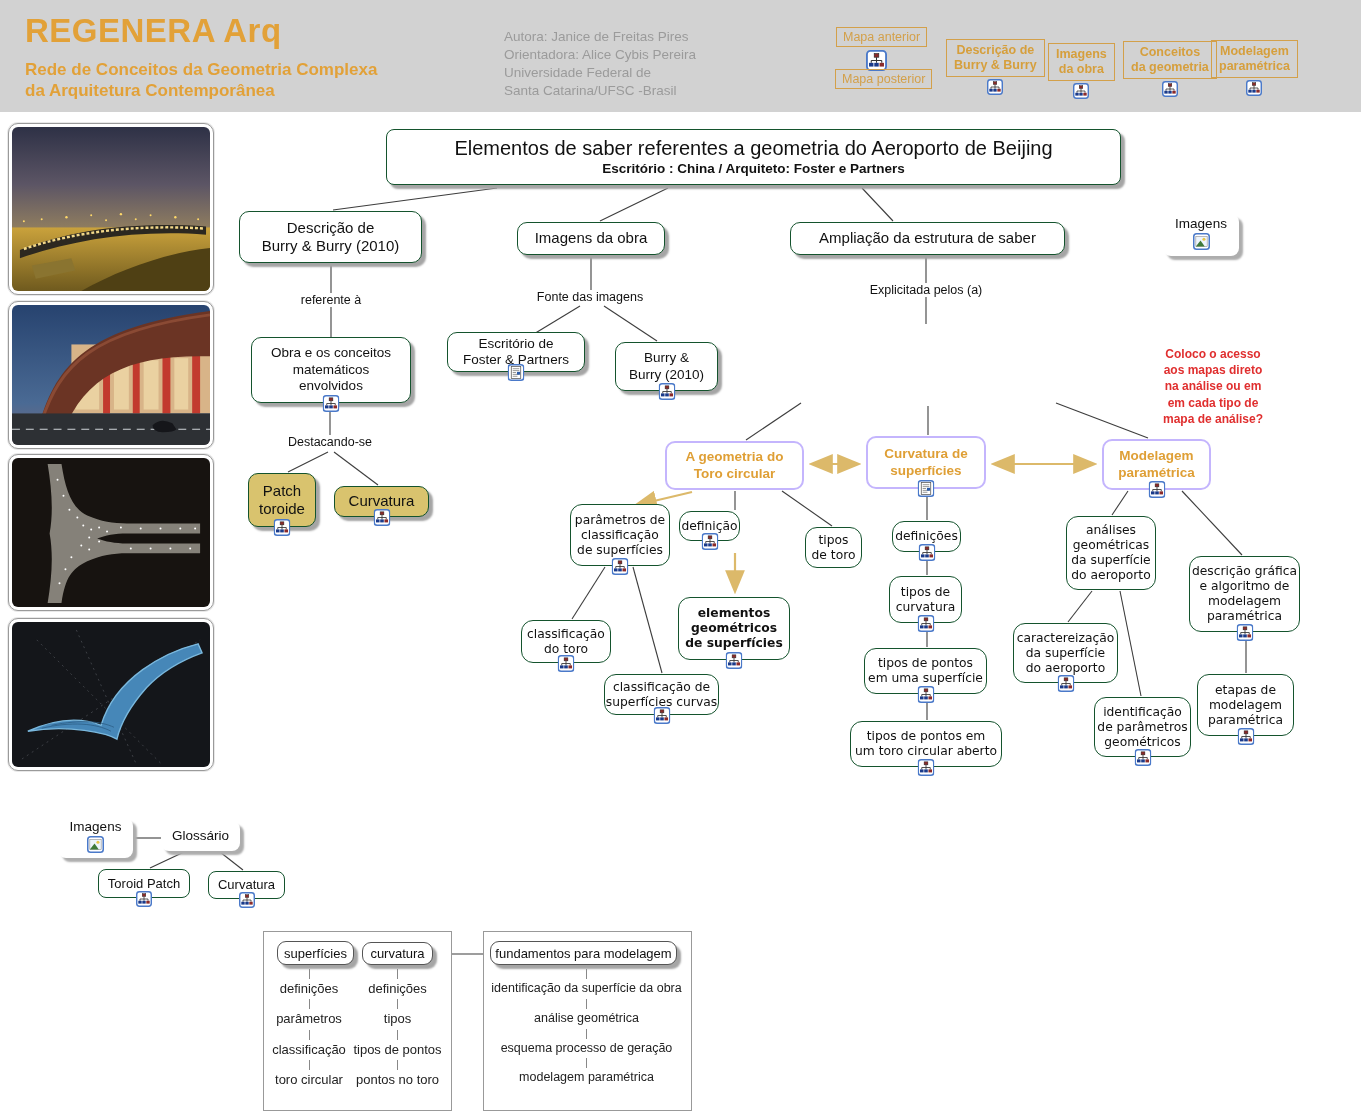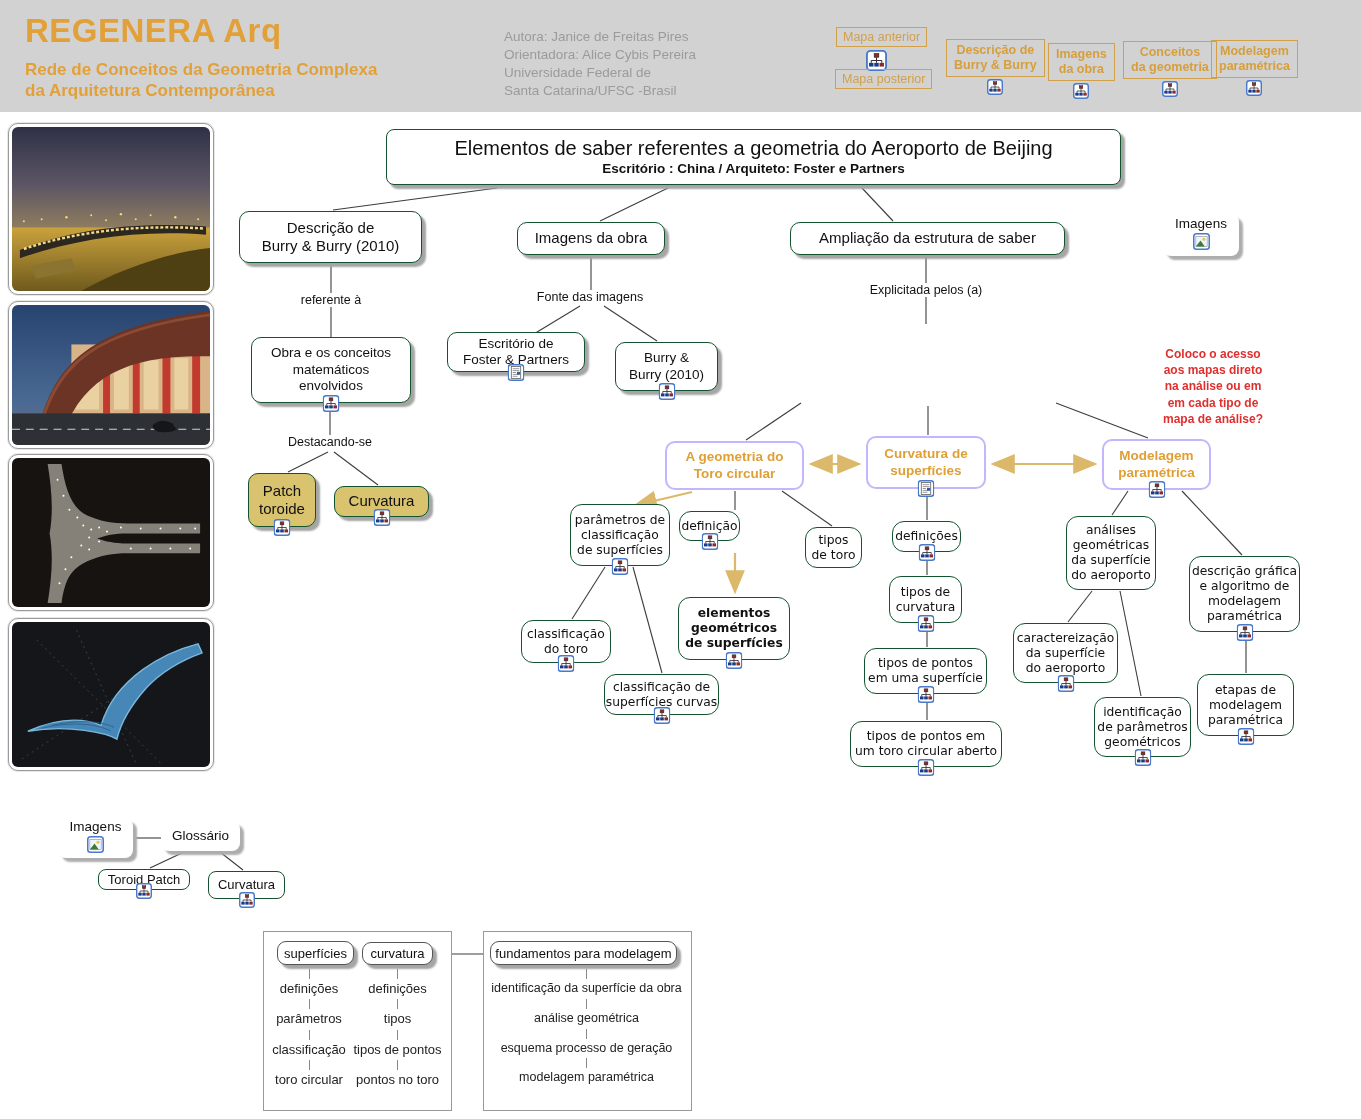--- a/index.html
+++ b/index.html
@@ -63,21 +63,21 @@
   #n-tps{left:864px;top:648px;width:123px;height:46px;}
   #n-tpt{left:850px;top:721px;width:152px;height:46px;}
   #n-anal{left:1066px;top:516px;width:90px;height:74px;}
   #n-carac{left:1013px;top:623px;width:105px;height:60px;}
   #n-ident{left:1094px;top:697px;width:97px;height:60px;}
   #n-descg{left:1189px;top:556px;width:111px;height:76px;}
   #n-etap{left:1197px;top:674px;width:97px;height:62px;}
   
   #g-im{left:58px;top:818px;width:75px;height:40px;border-radius:8px;justify-content:flex-start;padding-top:1px;}
   #g-glos{left:161px;top:821px;width:79px;height:30px;border-radius:8px;}
-  #g-tp{left:98px;top:869px;width:92px;height:21px;font-size:13px;border-radius:8px;}
+  #g-tp{left:98px;top:869px;width:92px;height:29px;font-size:13px;border-radius:8px;}
   #g-cv{left:208px;top:871px;width:77px;height:28px;font-size:13px;border-radius:8px;}
   
   .panel{position:absolute;border:1px solid #999;background:#fff;z-index:2;}
   #panel1{left:263px;top:931px;width:187px;height:178px;}
   #panel2{left:483px;top:931px;width:207px;height:178px;}
   .pnode{position:absolute;background:#fff;border:1px solid #555;border-radius:9px;
     font-size:13px;display:flex;align-items:center;justify-content:center;
     box-shadow:4px 4px 2px #a5a5a5;z-index:3;box-sizing:border-box;}
   #p1-sup{left:277px;top:941px;width:77px;height:24px;}
   #p1-cur{left:362px;top:942px;width:71px;height:23px;}

